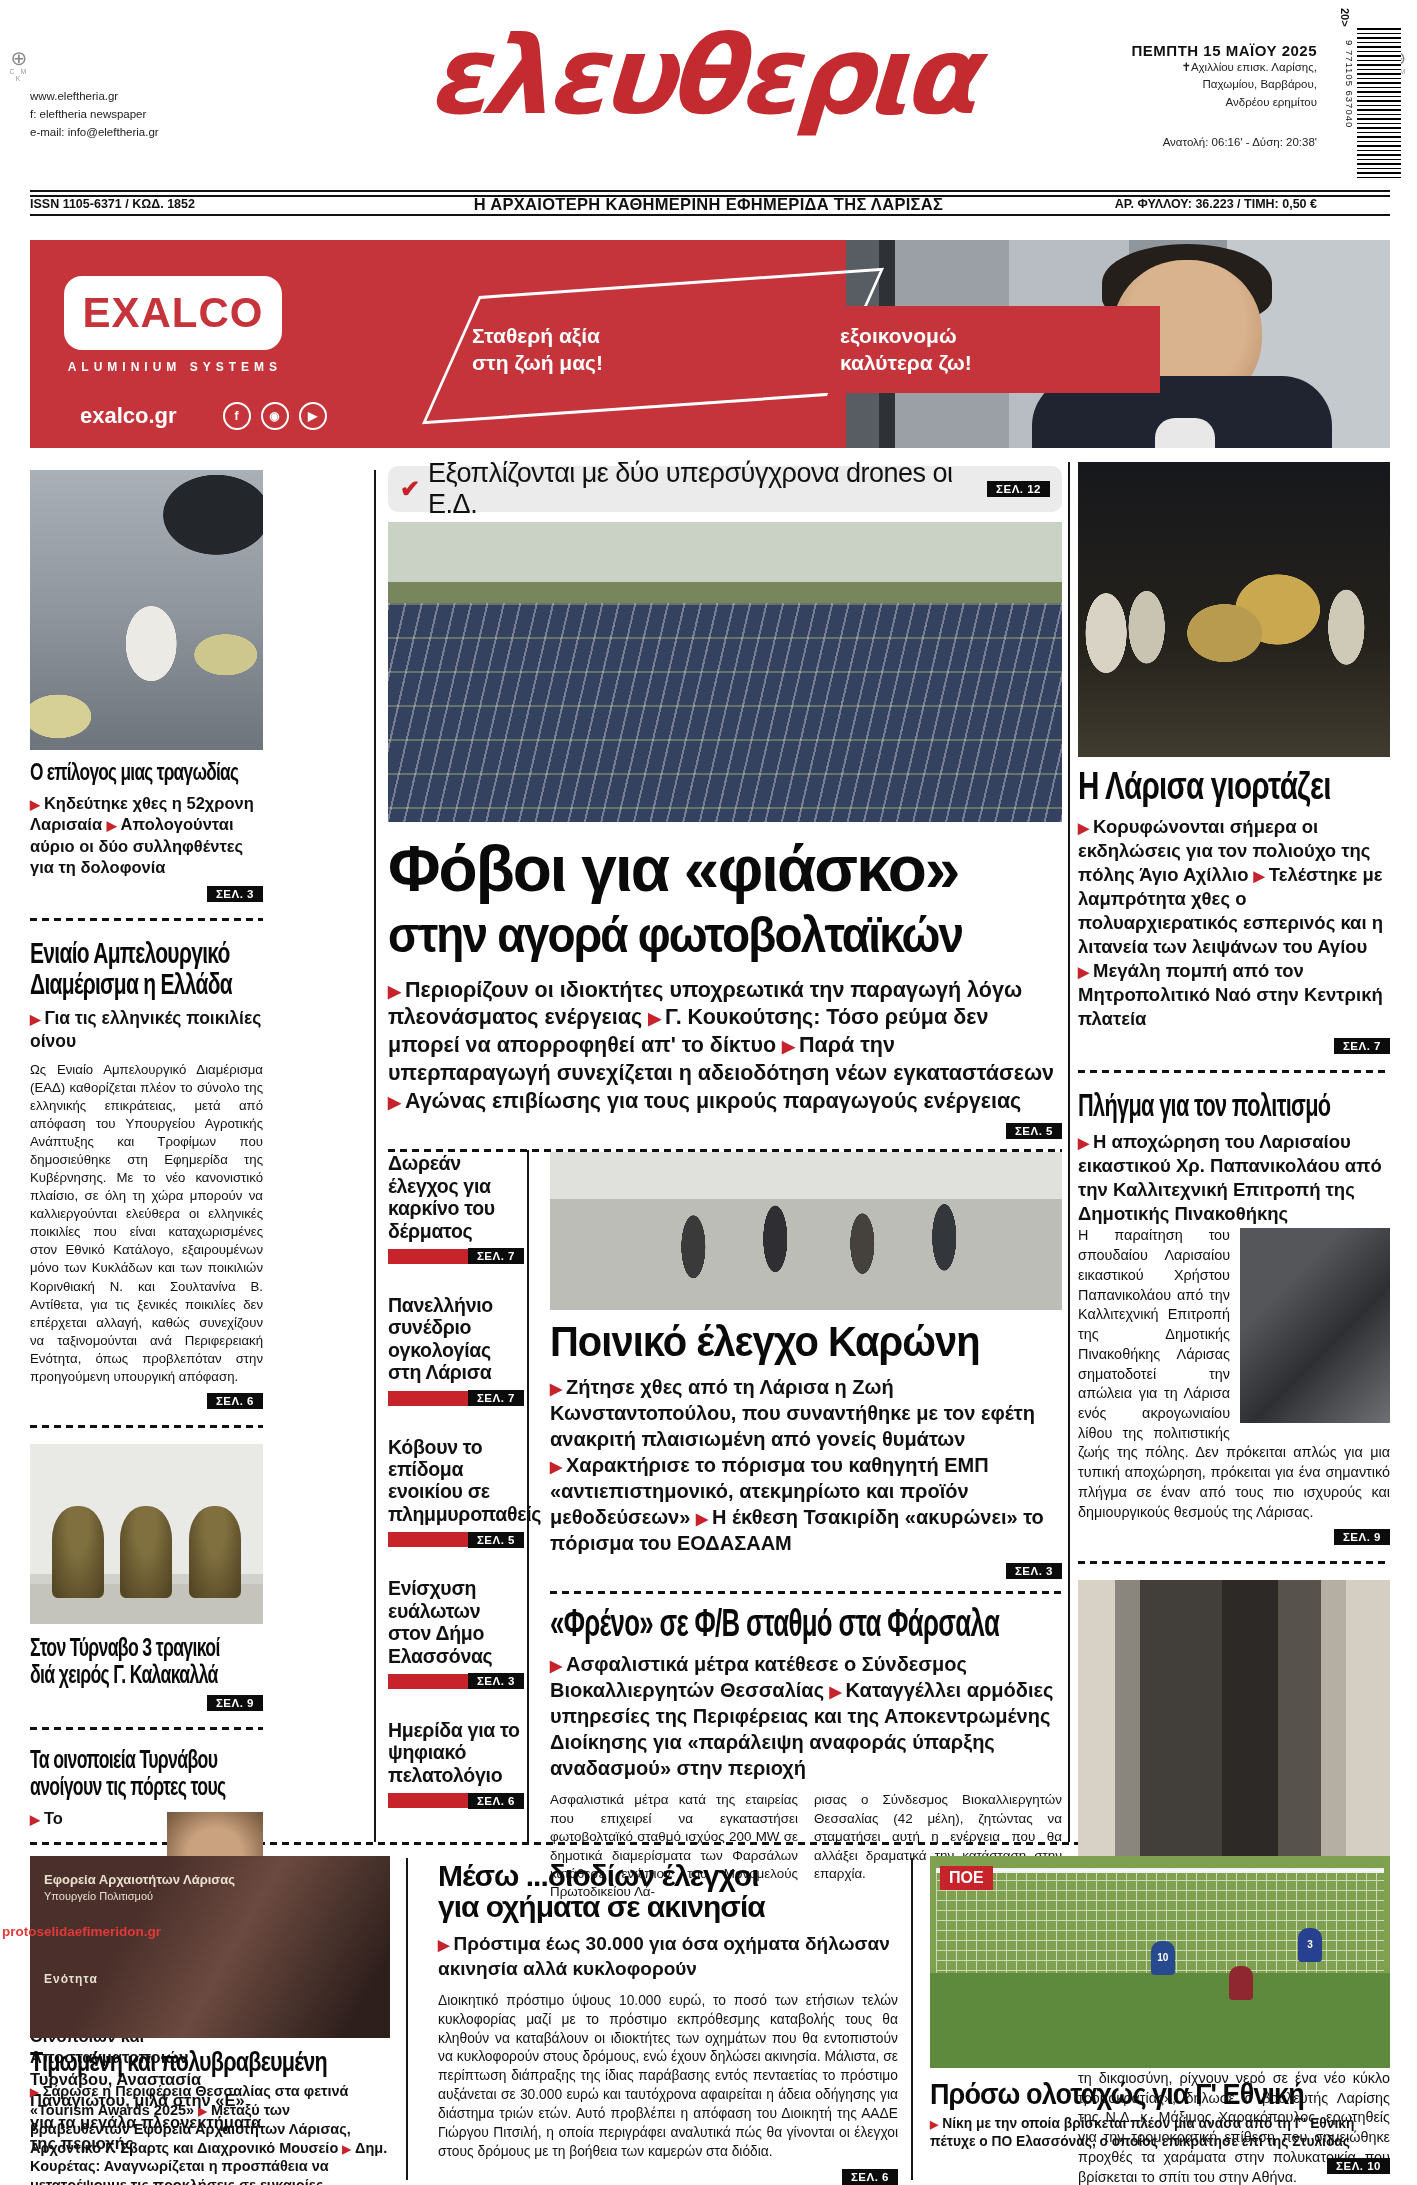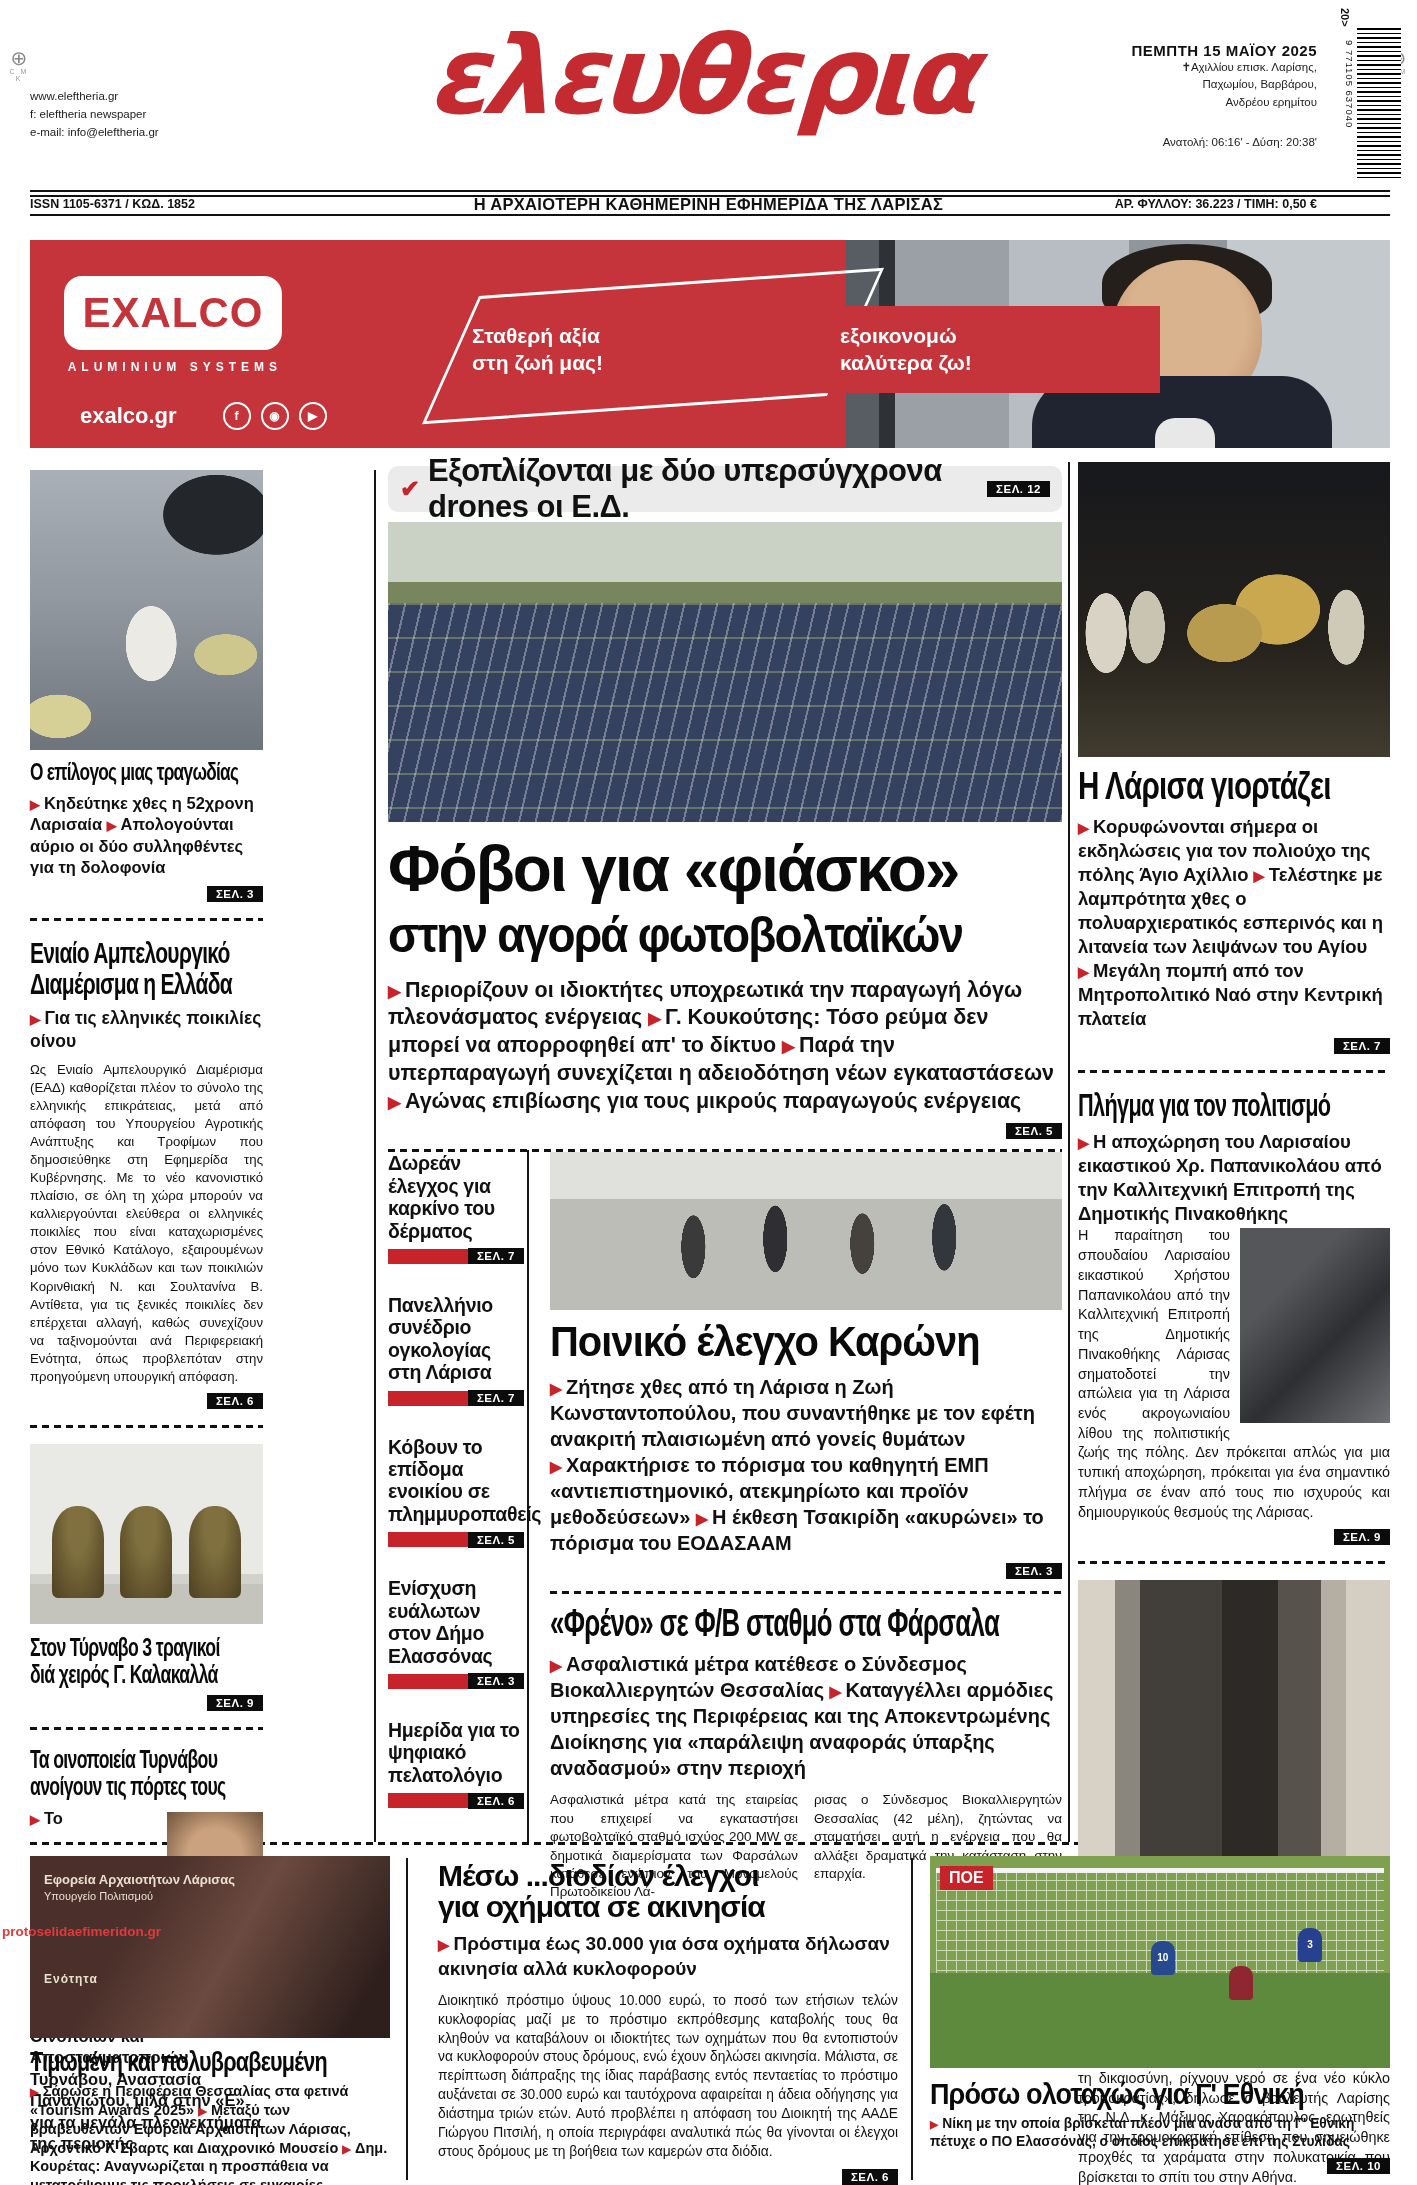--- a/index.html
+++ b/index.html
@@ -71,21 +71,21 @@
   .photo{position:relative;overflow:hidden;}
   .vrule{position:absolute;width:2px;background:#151515;}
 
   
   #col-left{position:absolute;left:30px;top:470px;width:233px;}
   #col-center{position:absolute;left:388px;top:466px;width:674px;}
   #col-right{position:absolute;left:1078px;top:462px;width:312px;}
 
   .strip{height:46px;border-radius:10px;background:#ebebeb;display:flex;align-items:center;padding:0 12px;}
   .strip .chk{color:#c6232b;font-size:24px;margin-right:8px;font-weight:bold;}
-  .strip .txt{font-size:31px;font-weight:bold;letter-spacing:-.5px;flex:1;}
+  .strip .txt{font-size:27px;font-weight:normal;letter-spacing:-.5px;flex:1;}
 
   .ph-funeral{height:280px;background-image:
      radial-gradient(ellipse 42px 62px at 52% 62%,#eceae4 0 60%,transparent 61%),
      radial-gradient(ellipse 88px 66px at 80% 16%,#23262b 0 60%,transparent 61%),
      radial-gradient(ellipse 55px 36px at 12% 88%,#d6cf96 0 60%,transparent 61%),
      radial-gradient(ellipse 52px 34px at 84% 66%,#cdc78e 0 60%,transparent 61%),
      linear-gradient(180deg,#aab0b7 0%,#8f969e 50%,#6e747c 100%);}
   .ph-solar{height:300px;margin-top:10px;background:
      linear-gradient(180deg,#c9d2c4 0 20%,#77865c 20% 27%,#34415f 27% 100%);}
   .ph-solar::after{content:"";position:absolute;inset:27% 0 0 0;

